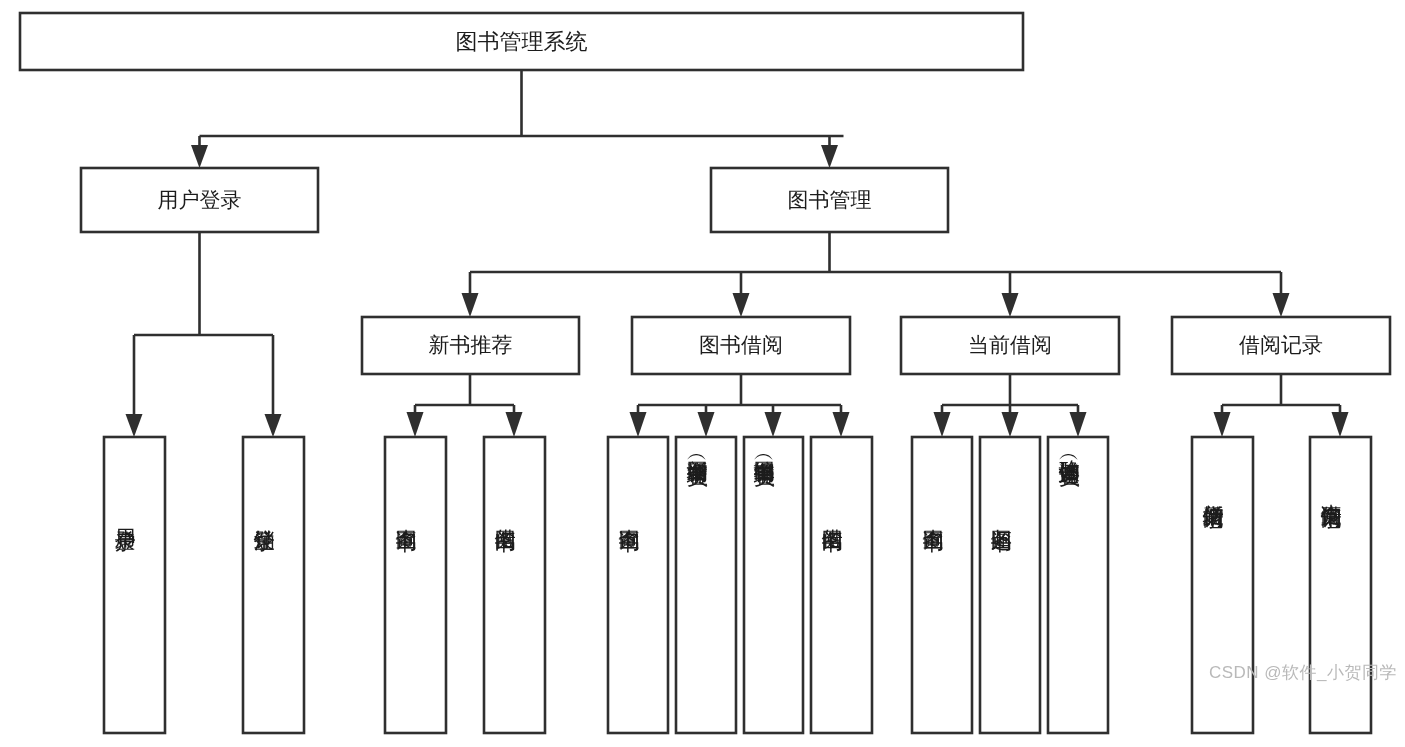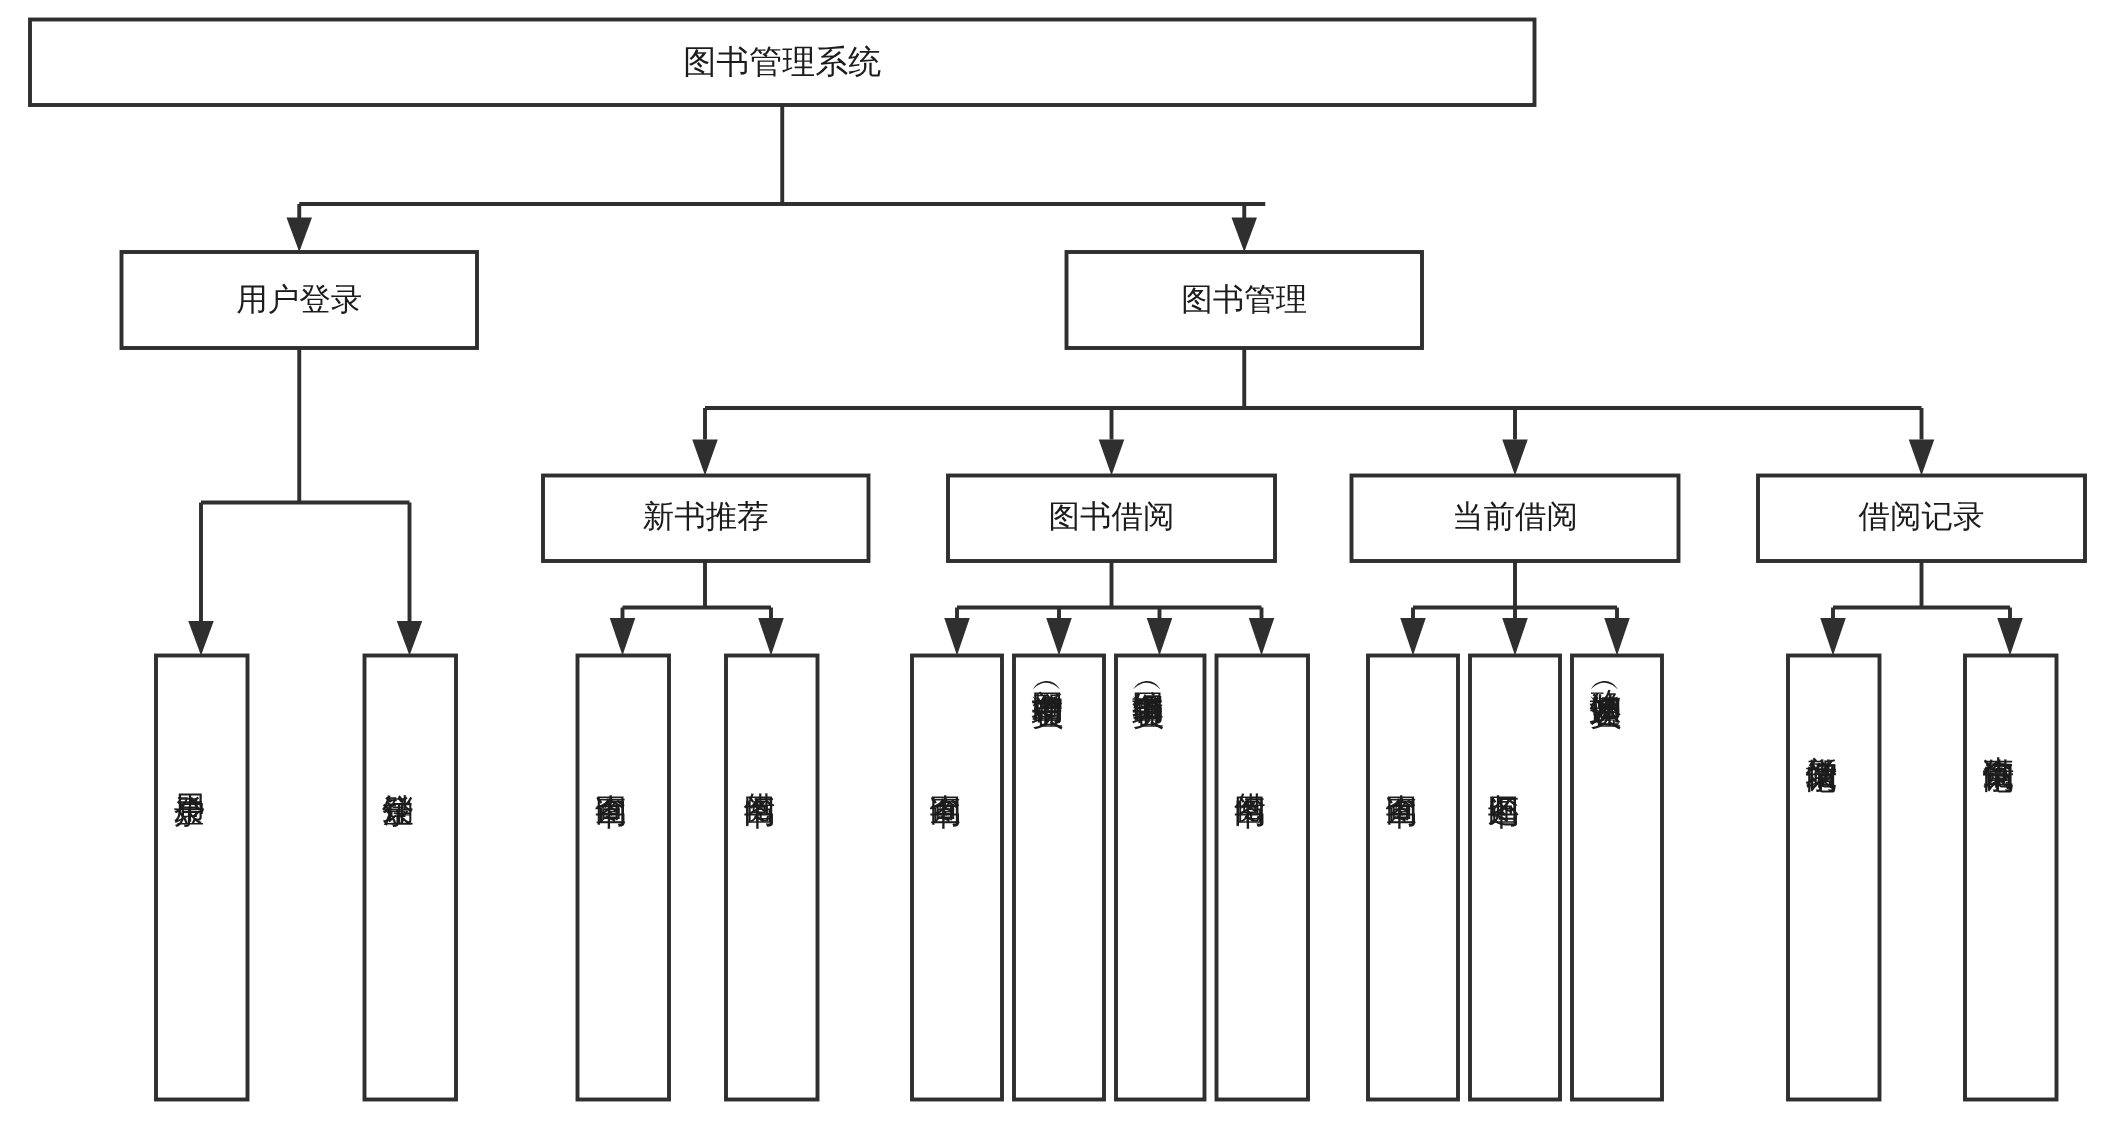--- a/index.html
+++ b/index.html
@@ -177,13 +177,14 @@
   <div class="vlabel" style="left:753px; top:443px;">编辑图书（管理员）</div>
   <div class="vlabel" style="left:821px; top:512px;">借阅图书</div>
 
   <div class="vlabel" style="left:922px; top:512px;">查询图书</div>
   <div class="vlabel" style="left:990px; top:512px;">归还图书</div>
   <div class="vlabel" style="left:1058px; top:443px;">确认归还（管理员）</div>
 
   <div class="vlabel" style="left:1202px; top:487px;">新增借阅记录</div>
   <div class="vlabel" style="left:1320px; top:487px;">查询借阅记录</div>
 
+  <div class="watermark">CSDN @软件_小贺同学</div>
 </div>
 
 </body></html>

